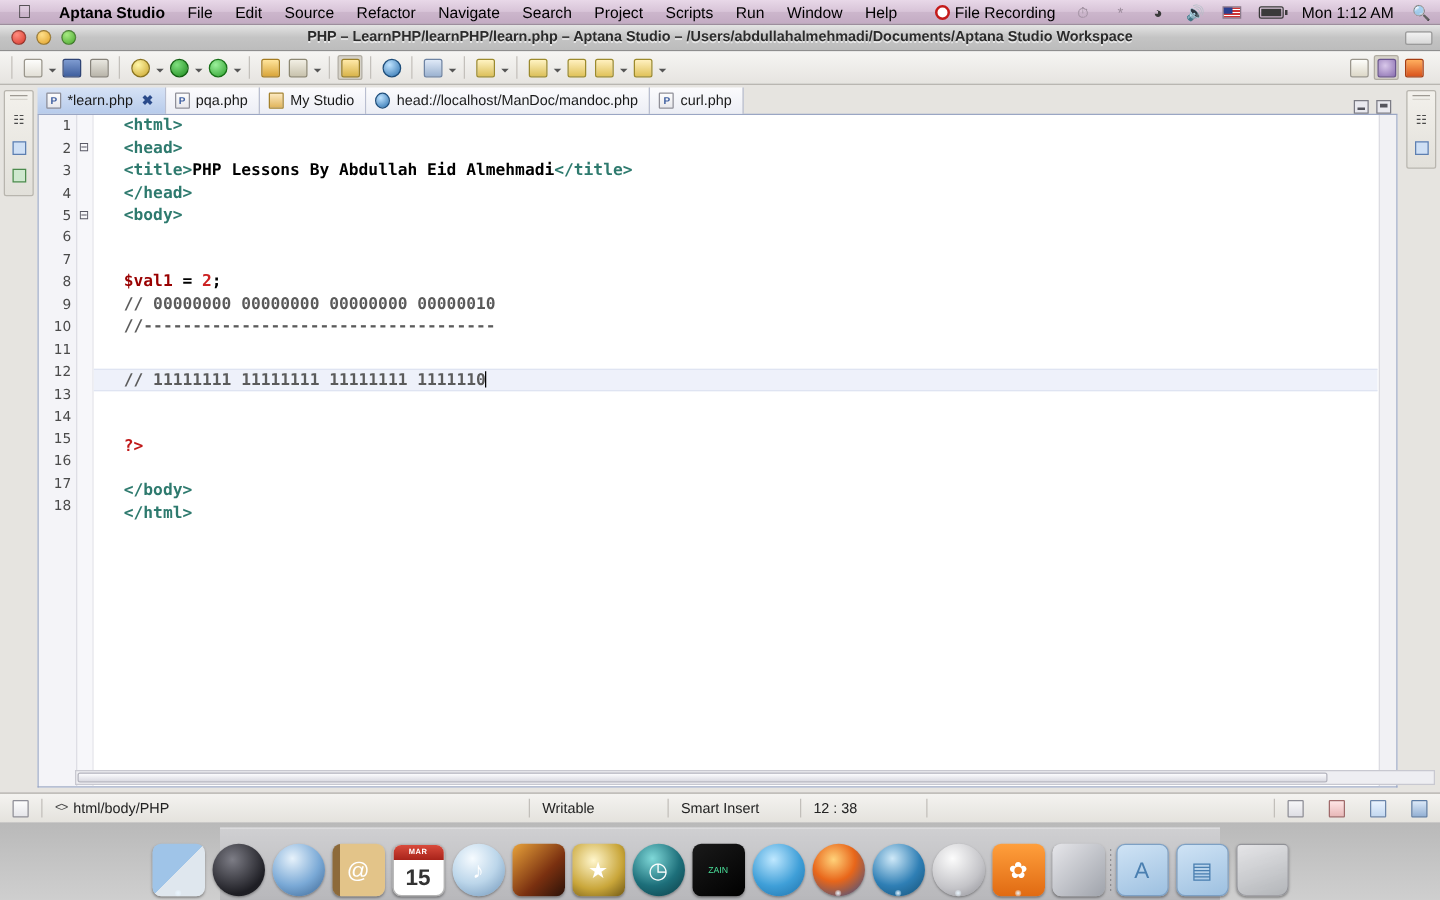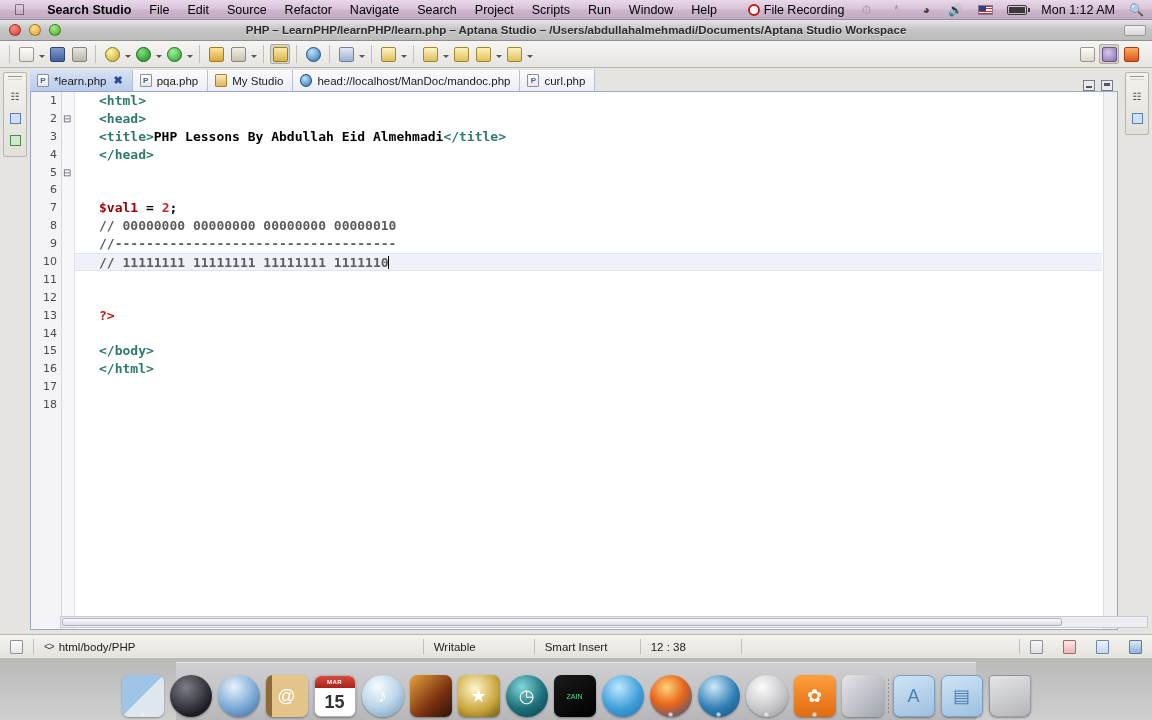--- a/index.html
+++ b/index.html
@@ -201,21 +201,21 @@
   }
   .lnum {
     height: 17.9px; line-height: 17.9px; padding-right: 4px;
     font-family: "DejaVu Sans", sans-serif; font-size: 11px; color: #4a4a4a;
   }
   .cline {
     height: 17.9px; line-height: 17.9px; padding-left: 24px;
     font-family: "DejaVu Sans Mono", monospace; font-size: 13px;
     font-weight: bold; white-space: pre; color: #000;
   }
-  .cline.cur { background: #eef1fa; border-top: 1px solid #dfe4f2; border-bottom: 1px solid #dfe4f2; height: 17.9px; }
+  .cline.cur { background: #eef1fa; border-top: 1px solid #dfe4f2; border-bottom: 1px solid #dfe4f2; height: 17.9px; margin-top: 24px; }
   .foldmk {
     height: 17.9px; position: relative;
   }
   .foldmk.has::after {
     content: "⊟"; position: absolute; left: 1px; top: 0;
     font-size: 10px; color: #5a5a66; line-height: 17.9px;
   }
   .tag { color: #2e7a6e; }
   .txt { color: #000; }
   .php { color: #c01818; }
@@ -320,21 +320,21 @@
   .dk-apps     { background: linear-gradient(160deg,#cfe3f5,#9dc0e0); border:1px solid #7da0c4; color:#4a7fb0; }
   .dk-docs     { background: linear-gradient(160deg,#cfe3f5,#9dc0e0); border:1px solid #7da0c4; color:#4a7fb0; }
   .dk-trash    { background: linear-gradient(160deg,rgba(235,235,238,.85),rgba(175,178,182,.9));
                  border: 1px solid rgba(120,120,126,.6); border-radius:4px 4px 8px 8px; }
 </style>
 </head>
 <body>
 
 <div id="menubar">
   <span class="apple-logo"></span>
-  <span class="mi app">Search Studio</span>
+  <span class="mi app">Aptana Studio</span>
   <span class="mi">File</span>
   <span class="mi">Edit</span>
   <span class="mi">Source</span>
   <span class="mi">Refactor</span>
   <span class="mi">Navigate</span>
   <span class="mi">Search</span>
   <span class="mi">Project</span>
   <span class="mi">Scripts</span>
   <span class="mi">Run</span>
   <span class="mi">Window</span>
@@ -548,20 +548,21 @@
           <div class="foldmk"></div>
           <div class="foldmk"></div>
           <div class="foldmk"></div>
           <div class="foldmk"></div>
         </div>
       <div id="codetext">
           <div class="cline"><span class="tag">&lt;html&gt;</span></div>
           <div class="cline"><span class="tag">&lt;head&gt;</span></div>
           <div class="cline"><span class="tag">&lt;title&gt;</span><span class="txt">PHP Lessons By Abdullah Eid Almehmadi</span><span class="tag">&lt;/title&gt;</span></div>
           <div class="cline"><span class="tag">&lt;/head&gt;</span></div>
+          <div class="cline"><span class="tag">&lt;body&gt;</span></div>
           <div class="cline"></div>
           <div class="cline"></div>
           <div class="cline"><span class="var">$val1</span><span class="op"> = </span><span class="num">2</span><span class="op">;</span></div>
           <div class="cline"><span class="cmt">// 00000000 00000000 00000000 00000010</span></div>
           <div class="cline"><span class="cmt">//------------------------------------</span></div>
           <div class="cline cur"><span class="cmt">// 11111111 11111111 11111111 1111110</span><span class="caret"></span></div>
           <div class="cline"></div>
           <div class="cline"></div>
           <div class="cline"><span class="php">?&gt;</span></div>
           <div class="cline"></div>

